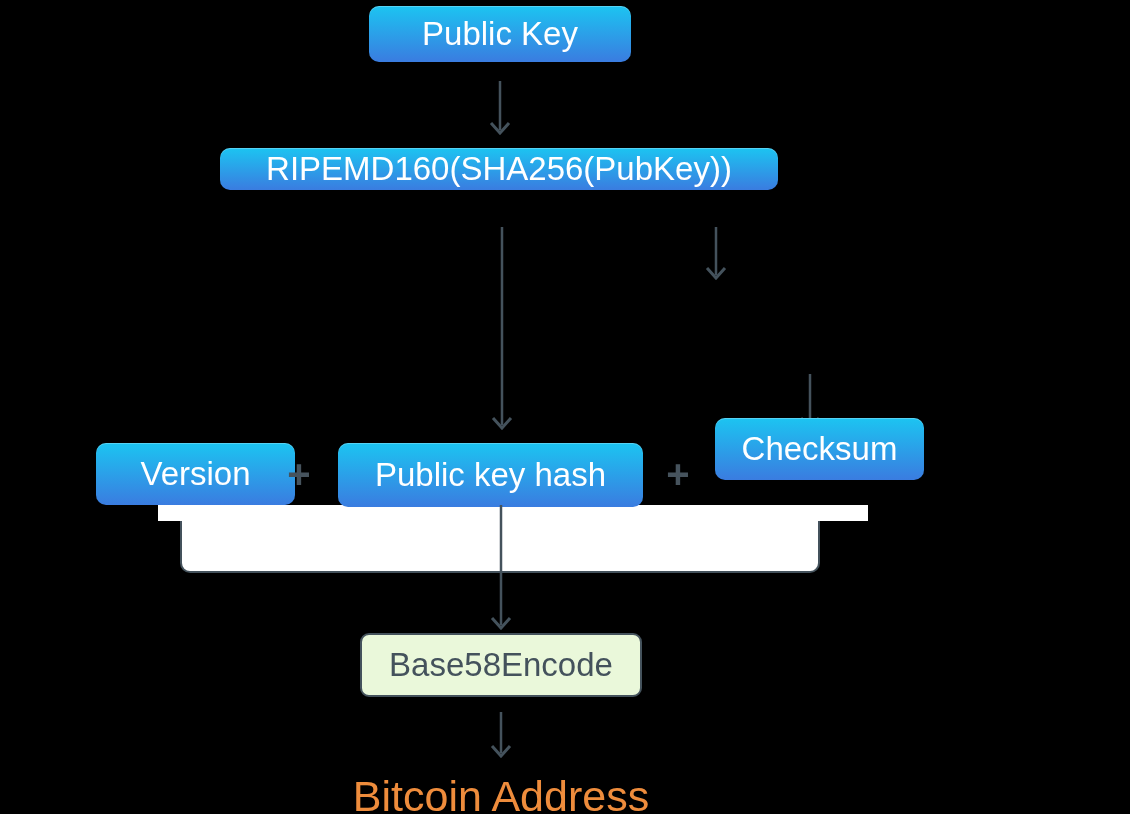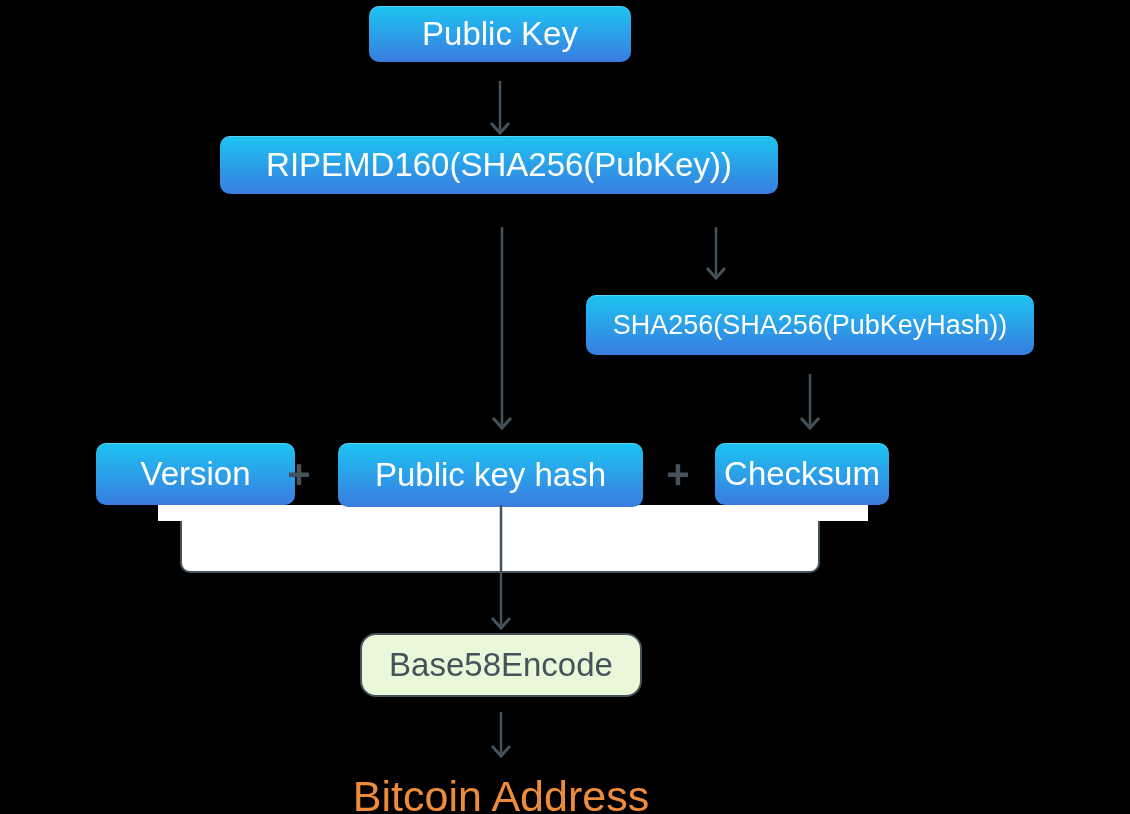--- a/index.html
+++ b/index.html
@@ -55,41 +55,41 @@
     border:2px solid var(--bracket-border);
     border-top:none;
     border-radius:0 0 10px 10px;
     z-index:2;
   }
   .node-base58{
     position:absolute;left:360px;top:633px;width:282px;height:64px;
     display:flex;align-items:center;justify-content:center;
     background:var(--base58-bg);
     border:2px solid var(--base58-border);
-    border-radius:16px;
+    border-radius:9px;
     color:var(--base58-text);
     font-size:33px;
     z-index:4;
     white-space:nowrap;
   }
   .address{
     position:absolute;left:294px;top:772px;width:414px;
     text-align:center;
     color:var(--address-color);
     font-size:43px;font-weight:normal;
     z-index:4;
     white-space:nowrap;
   }
   
   .n-public-key{left:369px;top:6px;width:262px;height:56px;}
-  .n-ripemd{left:220px;top:136px;width:558px;height:58px;text-align:center;}
+  .n-ripemd{left:220px;top:148px;width:558px;height:42px;text-align:center;}
   .n-sha{left:586px;top:295px;width:448px;height:60px;font-size:27px;}
   .n-version{left:96px;top:443px;width:199px;height:62px;}
   .n-pkh{left:338px;top:443px;width:305px;height:64px;}
-  .n-checksum{left:715px;top:443px;width:174px;height:62px;}
+  .n-checksum{left:715px;top:418px;width:209px;height:62px;}
   .p-left{left:279px;top:443px;width:40px;height:62px;}
   .p-right{left:658px;top:443px;width:40px;height:62px;}
   
   .a1{left:485px;top:81px;}
   .a2{left:487px;top:227px;}
   .a3{left:701px;top:227px;}
   .a4{left:795px;top:374px;}
   .a5{left:486px;top:505px;}
   .a6{left:486px;top:712px;}
 </style>
@@ -120,23 +120,20 @@
     </svg>
   </div>
 
   <div class="arrow a3">
     <svg width="30" height="53" viewBox="0 0 30 53">
       <line x1="15" y1="0" x2="15" y2="48" stroke="currentColor" stroke-width="2.5"></line>
       <polyline points="6,41 15,51 24,41" fill="none" stroke="currentColor" stroke-width="3"></polyline>
     </svg>
   </div>
 
-  <div class="node n-sha">
-    <span>SHA256(SHA256(PubKeyHash))</span>
-  </div>
 
   <div class="arrow a4">
     <svg width="30" height="56" viewBox="0 0 30 56">
       <line x1="15" y1="0" x2="15" y2="51" stroke="currentColor" stroke-width="2.5"></line>
       <polyline points="6,44 15,54 24,44" fill="none" stroke="currentColor" stroke-width="3"></polyline>
     </svg>
   </div>
 
   <div class="node n-version">
     <span>Version</span>

